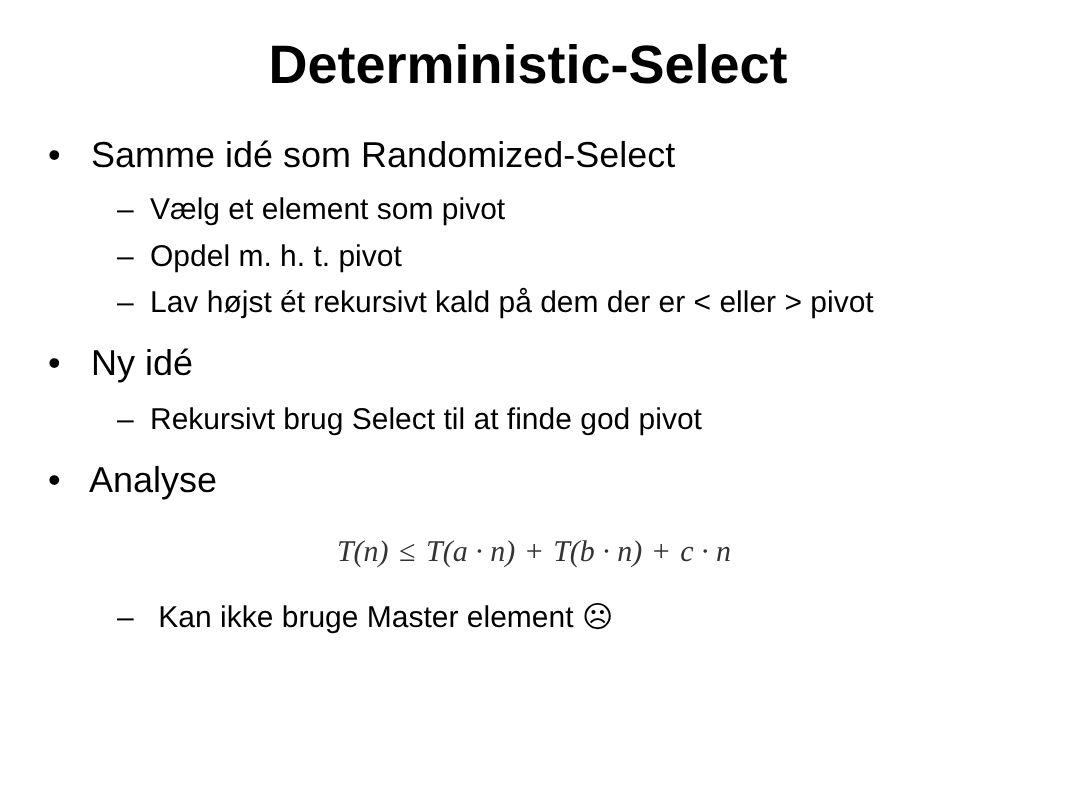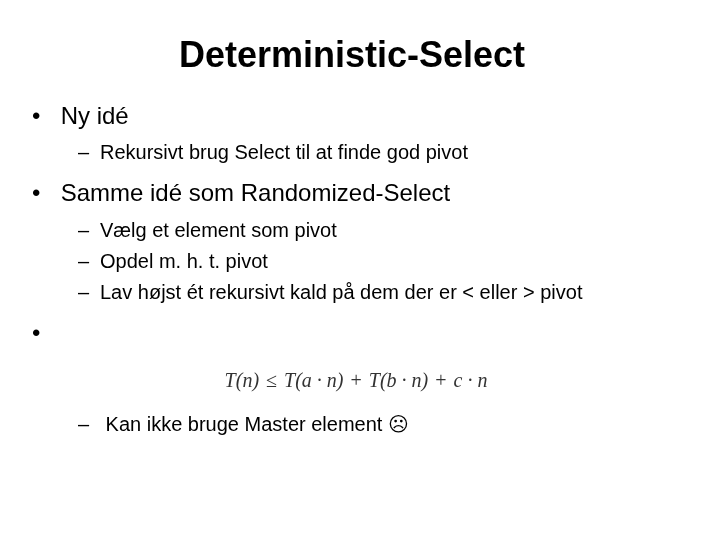--- a/index.html
+++ b/index.html
@@ -10,21 +10,20 @@
     background: #fff;
     font-family: Arial, Helvetica, sans-serif;
     color: #000;
   }
   .slide {
     box-sizing: border-box;
     width: 720px;
     height: 408px;
     padding: 18px 40px 10px 24px;
     position: relative;
-    margin-top: 12px;
   }
   .title {
     text-align: center;
     font-size: 36px;
     font-weight: bold;
     margin: 4px 0 24px 0;
   }
   ul.level1 {
     margin: 0;
     padding: 0 0 0 8px;
@@ -76,36 +75,37 @@
 </head>
 <body>
 
 <div class="slide">
 
   <div class="title">Deterministic-Select</div>
 
   <ul class="level1">
 
     <li>
-      <span>Ny idé</span>
-      <ul class="level2">
-        <li>Rekursivt brug Select til at finde god pivot</li>
-      </ul>
-    </li>
-
-    <li>
       <span>Samme idé som Randomized-Select</span>
       <ul class="level2">
         <li>Vælg et element som pivot</li>
         <li>Opdel m. h. t. pivot</li>
         <li>Lav højst ét rekursivt kald på dem der er &lt; eller &gt; pivot</li>
       </ul>
     </li>
 
     <li>
+      <span>Ny idé</span>
+      <ul class="level2">
+        <li>Rekursivt brug Select til at finde god pivot</li>
+      </ul>
+    </li>
+
+    <li>
+      <span>Analyse</span>
 
       <div class="formula-row">
         <span class="formula">
           <span>T(n)</span>
           <span class="op">≤</span>
           <span>T(a · n)</span>
           <span class="op">+</span>
           <span>T(b · n)</span>
           <span class="op">+</span>
           <span>c · n</span>

